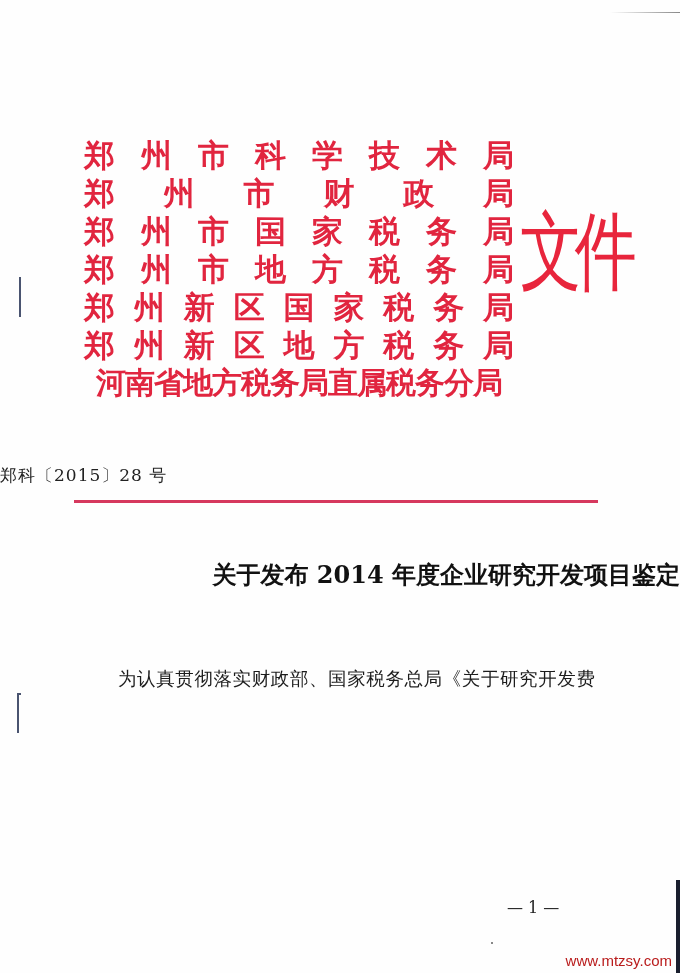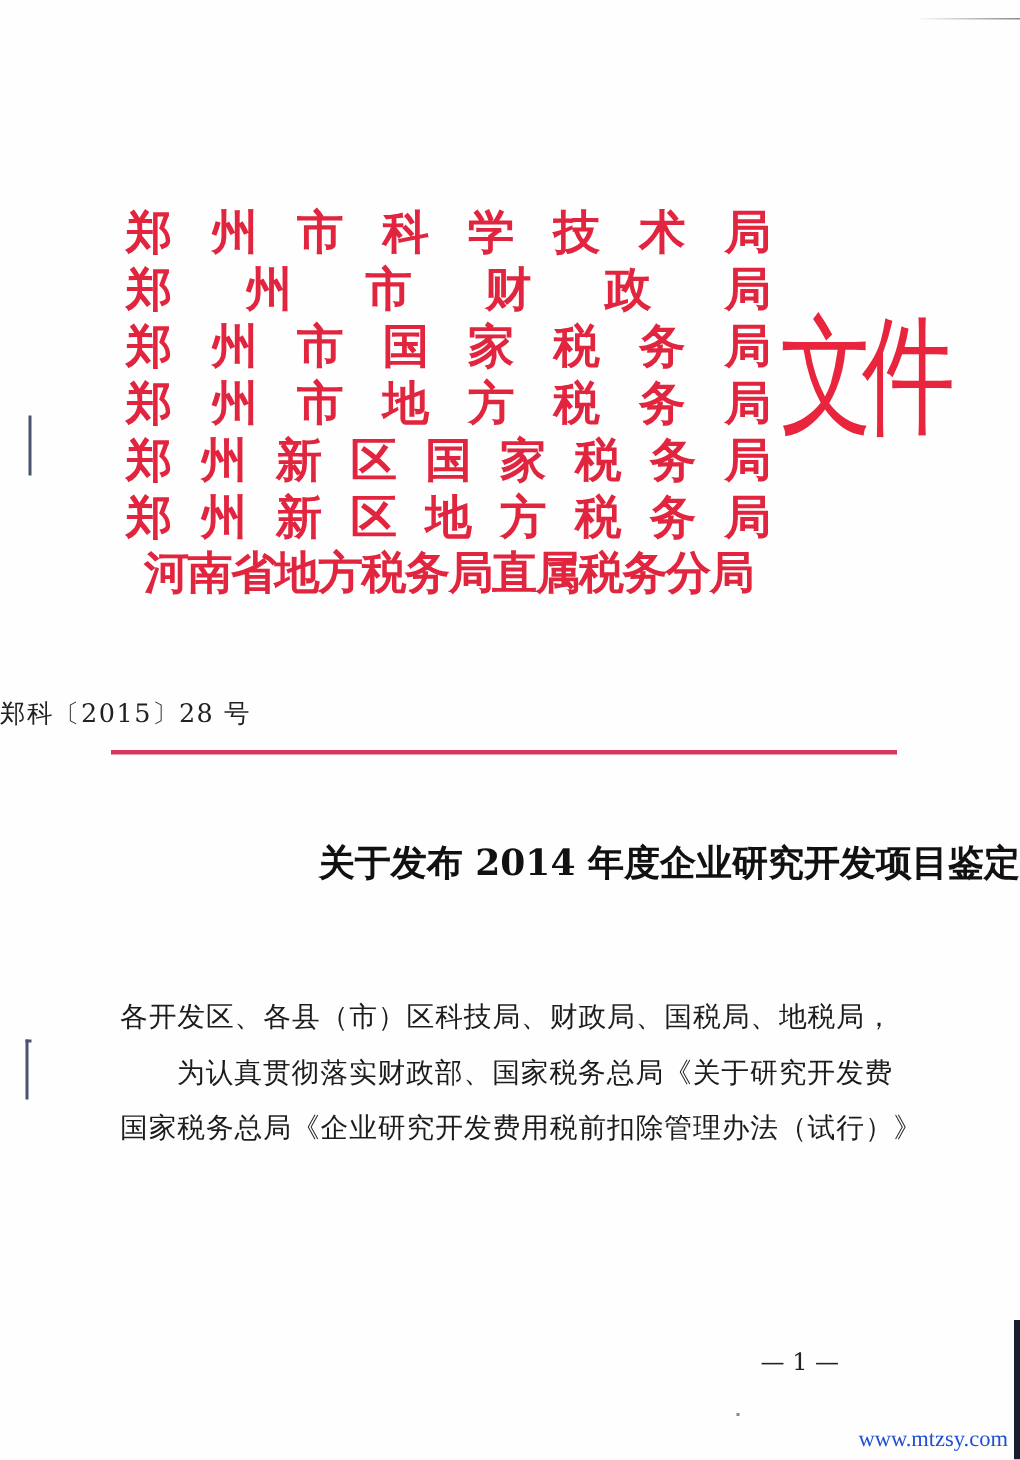--- a/index.html
+++ b/index.html
@@ -149,22 +149,22 @@
       top: 898px;
       font-size: 16px;
       color: #222;
       font-family: "DejaVu Serif", "Liberation Serif", serif;
     }
     .watermark {
       position: absolute;
       right: 8px;
       top: 952px;
       font-size: 15px;
-      color: #1d4ed8;
-      font-family: Liberation Serif, serif;
+      color: #b91c1c;
+      font-family: Liberation Sans, sans-serif;
     }
     .speck {
       position: absolute;
       left: 491px;
       top: 942px;
       width: 2px;
       height: 2px;
       background: #888;
     }
   </style>
@@ -243,22 +243,20 @@
   <div class="wenjian">文件</div>
 
   <div class="doc-number">郑科〔2015〕28 号</div>
   <div class="red-rule"></div>
 
   <div class="doc-title">
     <div>关于发布 2014 年度企业研究开发项目鉴定</div>
   </div>
 
   <div class="body-text">
-    <div class="line">各开发区、各县（市）区科技局、财政局、国税局、地税局，</div>
     <div class="line indent">为认真贯彻落实财政部、国家税务总局《关于研究开发费</div>
-    <div class="line">国家税务总局《企业研究开发费用税前扣除管理办法（试行）》</div>
   </div>
 
   <div class="page-number">— 1 —</div>
   <div class="speck"></div>
   <div class="watermark">www.mtzsy.com</div>
   <div class="right-border"></div>
 </div>
 
 </body></html>

